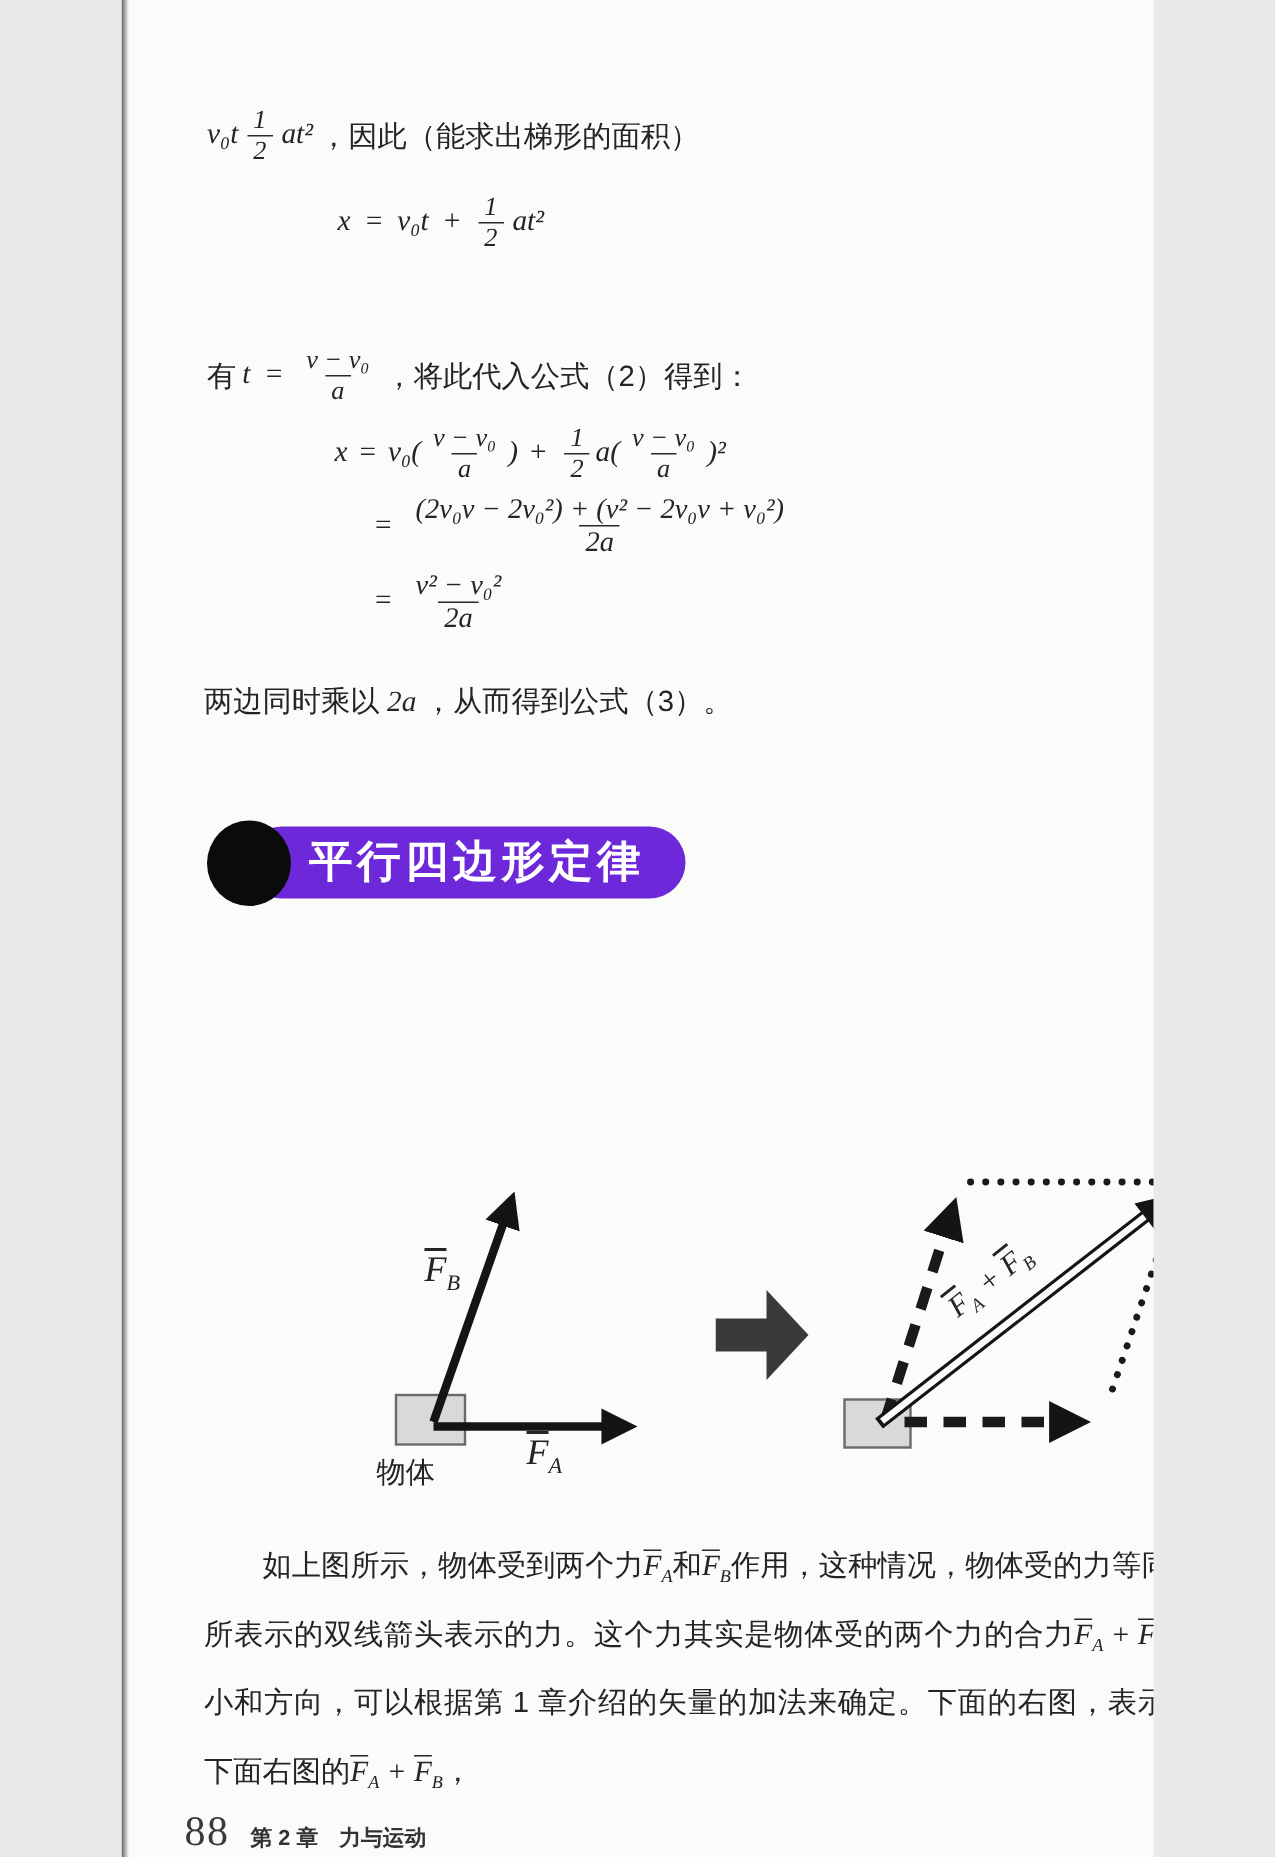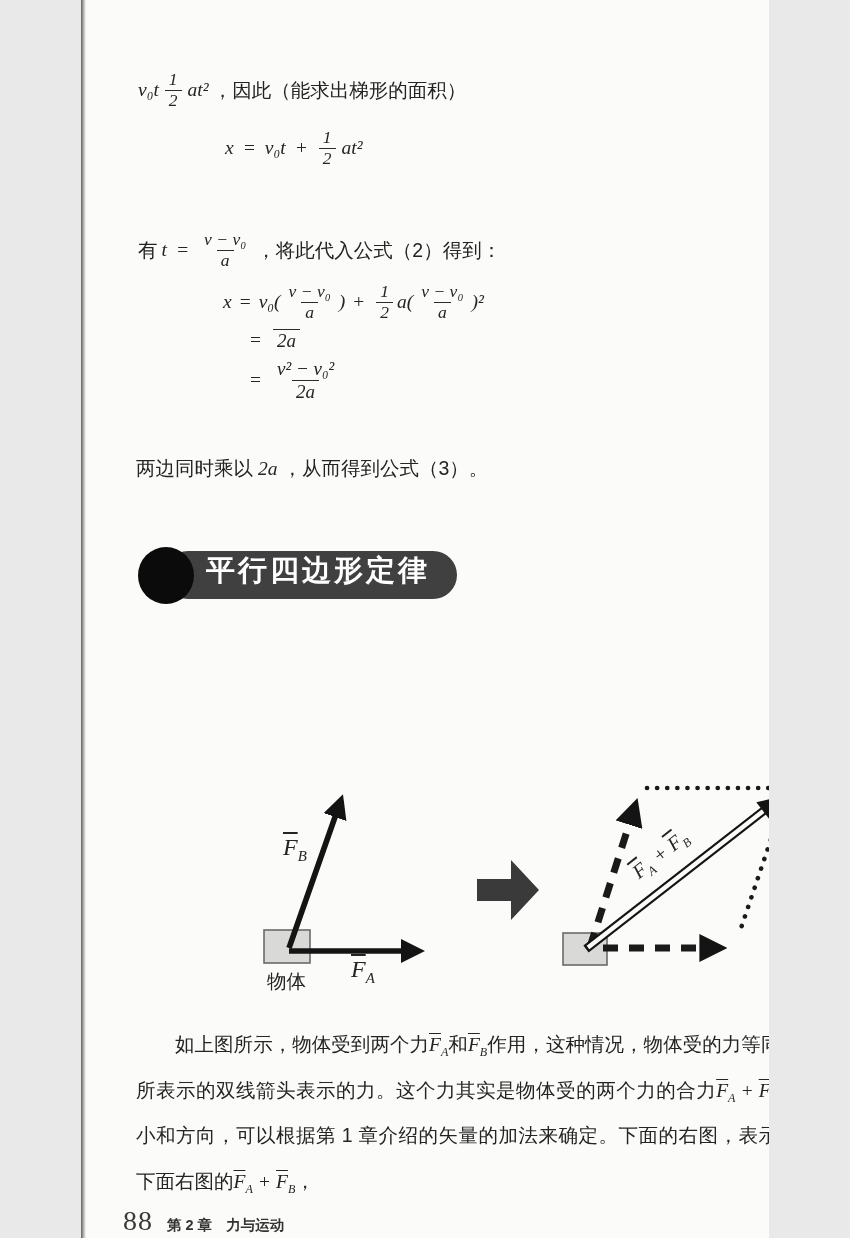--- a/index.html
+++ b/index.html
@@ -38,22 +38,22 @@
                 font-style:italic; font-size:19.5px; }
   .mrow { display:flex; align-items:center; margin-bottom:7px; }
   .mrow.cont { margin-left:19px; }
   .mrow .eqs { margin:0 8px; font-style:normal; }
 
   
   .heading { position:absolute; left:57px; top:546px; height:58px;
              display:flex; align-items:center; }
   .heading .dot { width:56px; height:57px; border-radius:50%; background:#0b0b0b;
                   position:relative; z-index:2; }
-  .heading .pill { margin-left:-30px; height:48px; background:#404040;
-                   border-radius:25px; display:flex; align-items:flex-start;
+  .heading .pill { margin-left:-30px; height:48px; background:#6d28d9;
+                   border-radius:25px; display:flex; align-items:center;
                    padding:0 27px 0 42px; }
   .heading .pill span { color:#fff; font-size:29px; font-weight:bold;
                         letter-spacing:3px; white-space:nowrap; }
 
   
   .vec { font-family:"Liberation Serif","DejaVu Serif",serif; font-style:italic; white-space:nowrap; }
   .vec .vb { text-decoration:overline; }
   .vec sub { font-size:0.62em; line-height:0; }
 
   
@@ -136,20 +136,21 @@
       <span>(</span>
       <span class="frac">
           <span class="num">v − v₀</span>
           <span class="den">a</span>
         </span>
       <span>)²</span>
     </div>
     <div class="mrow cont">
       <span class="eqs">=</span>
       <span class="frac big">
+          <span class="num">(2v₀v − 2v₀²) + (v² − 2v₀v + v₀²)</span>
           <span class="den">2a</span>
         </span>
     </div>
     <div class="mrow cont">
       <span class="eqs">=</span>
       <span class="frac big">
           <span class="num">v² − v₀²</span>
           <span class="den">2a</span>
         </span>
     </div>
@@ -175,21 +176,21 @@
           <marker id="ahL" viewBox="0 0 10 10" refX="7.5" refY="5" markerWidth="4.3" markerHeight="4.3" orient="auto">
             <path d="M0,0 L10,5 L0,10 z" fill="#141414"></path>
           </marker>
         </defs>
         <rect x="33" y="152" width="46" height="33" fill="#d9d9d7" stroke="#6a6a6a" stroke-width="1.6"></rect>
         <line x1="58" y1="170" x2="110" y2="22" stroke="#141414" stroke-width="5.6" marker-end="url(#ahL)"></line>
         <line x1="58" y1="173" x2="188" y2="173" stroke="#141414" stroke-width="5.6" marker-end="url(#ahL)"></line>
       </svg>
       <span class="fig-label vec" style="left:52px; top:56px;"><span class="vb">F</span><sub>B</sub></span>
       <span class="fig-label vec" style="left:120px; top:178px;"><span class="vb">F</span><sub>A</sub></span>
-      <span class="obj-label" style="left:36px; top:190px;">物体</span>
+      <span class="obj-label" style="left:20px; top:190px;">物体</span>
     </div>
 
     <svg class="blockarrow" width="64" height="68" viewBox="0 0 64 68">
       <polygon points="0,23 34,23 34,4 62,34 34,64 34,45 0,45" fill="#3a3a3a"></polygon>
     </svg>
 
     <div class="panel panel-right">
       <svg width="350" height="240" viewBox="0 0 350 240">
         <defs>
           <marker id="ahR" viewBox="0 0 10 10" refX="7" refY="5" markerWidth="4" markerHeight="4" orient="auto">

